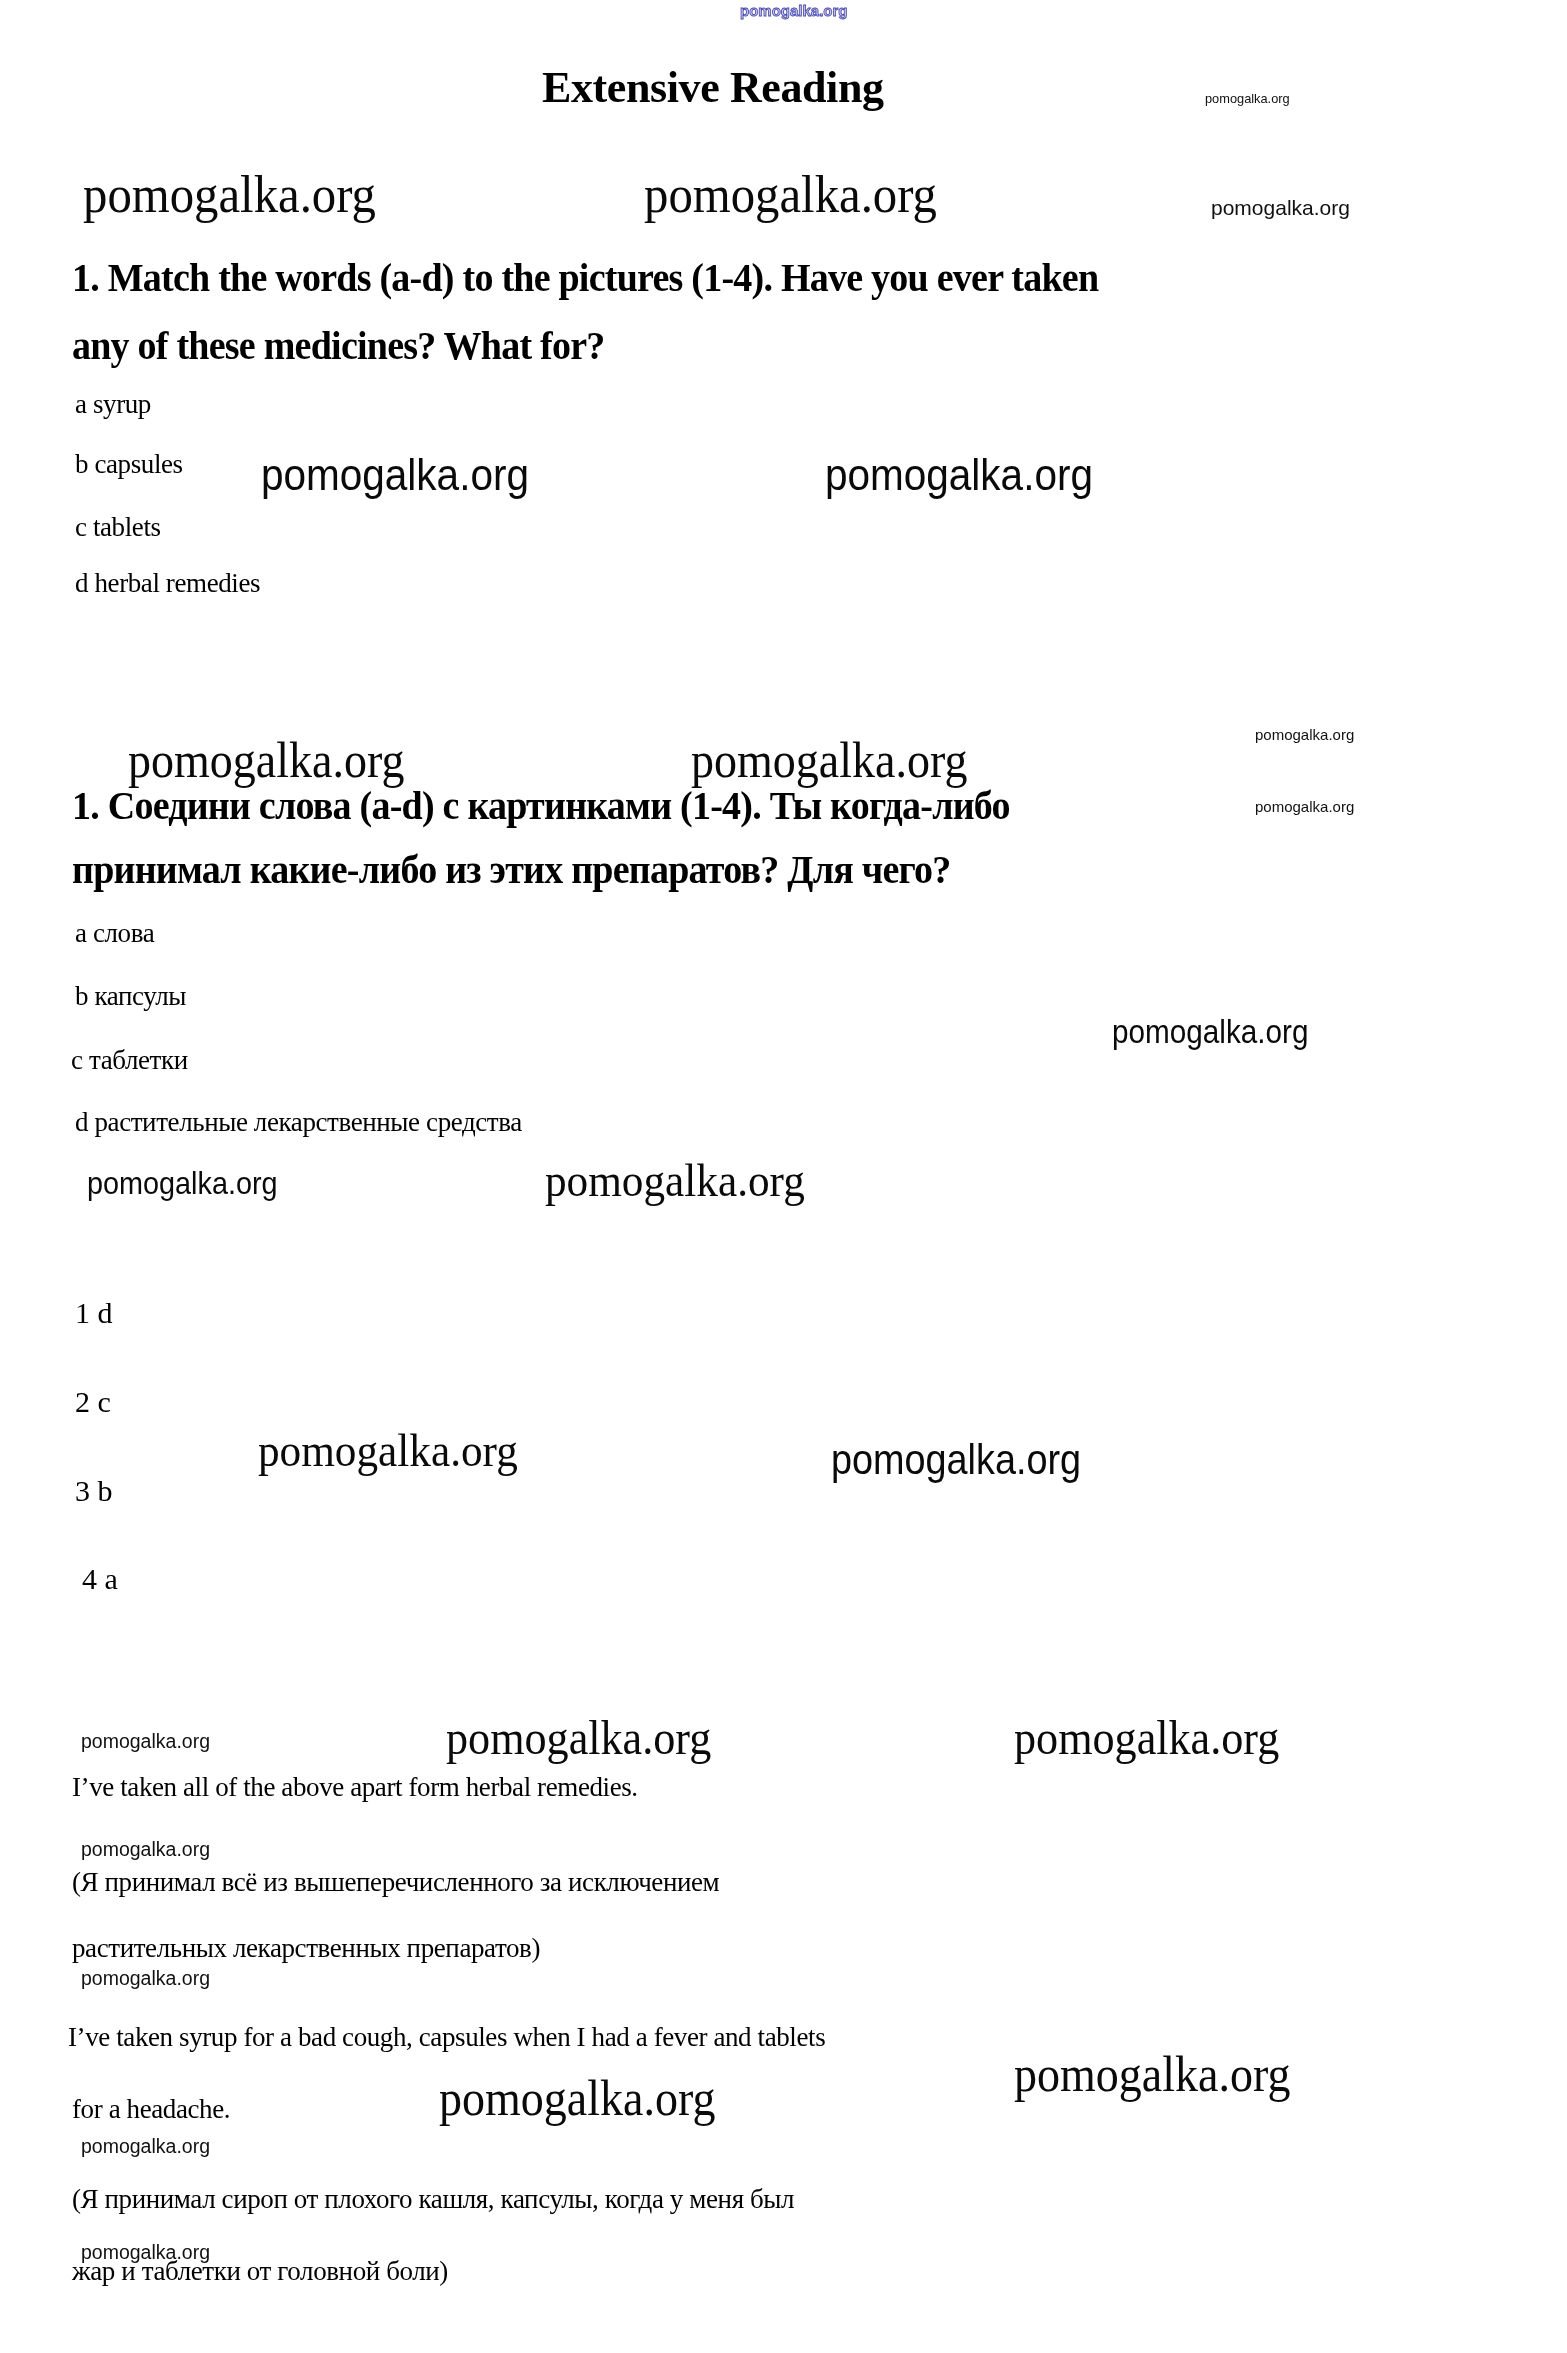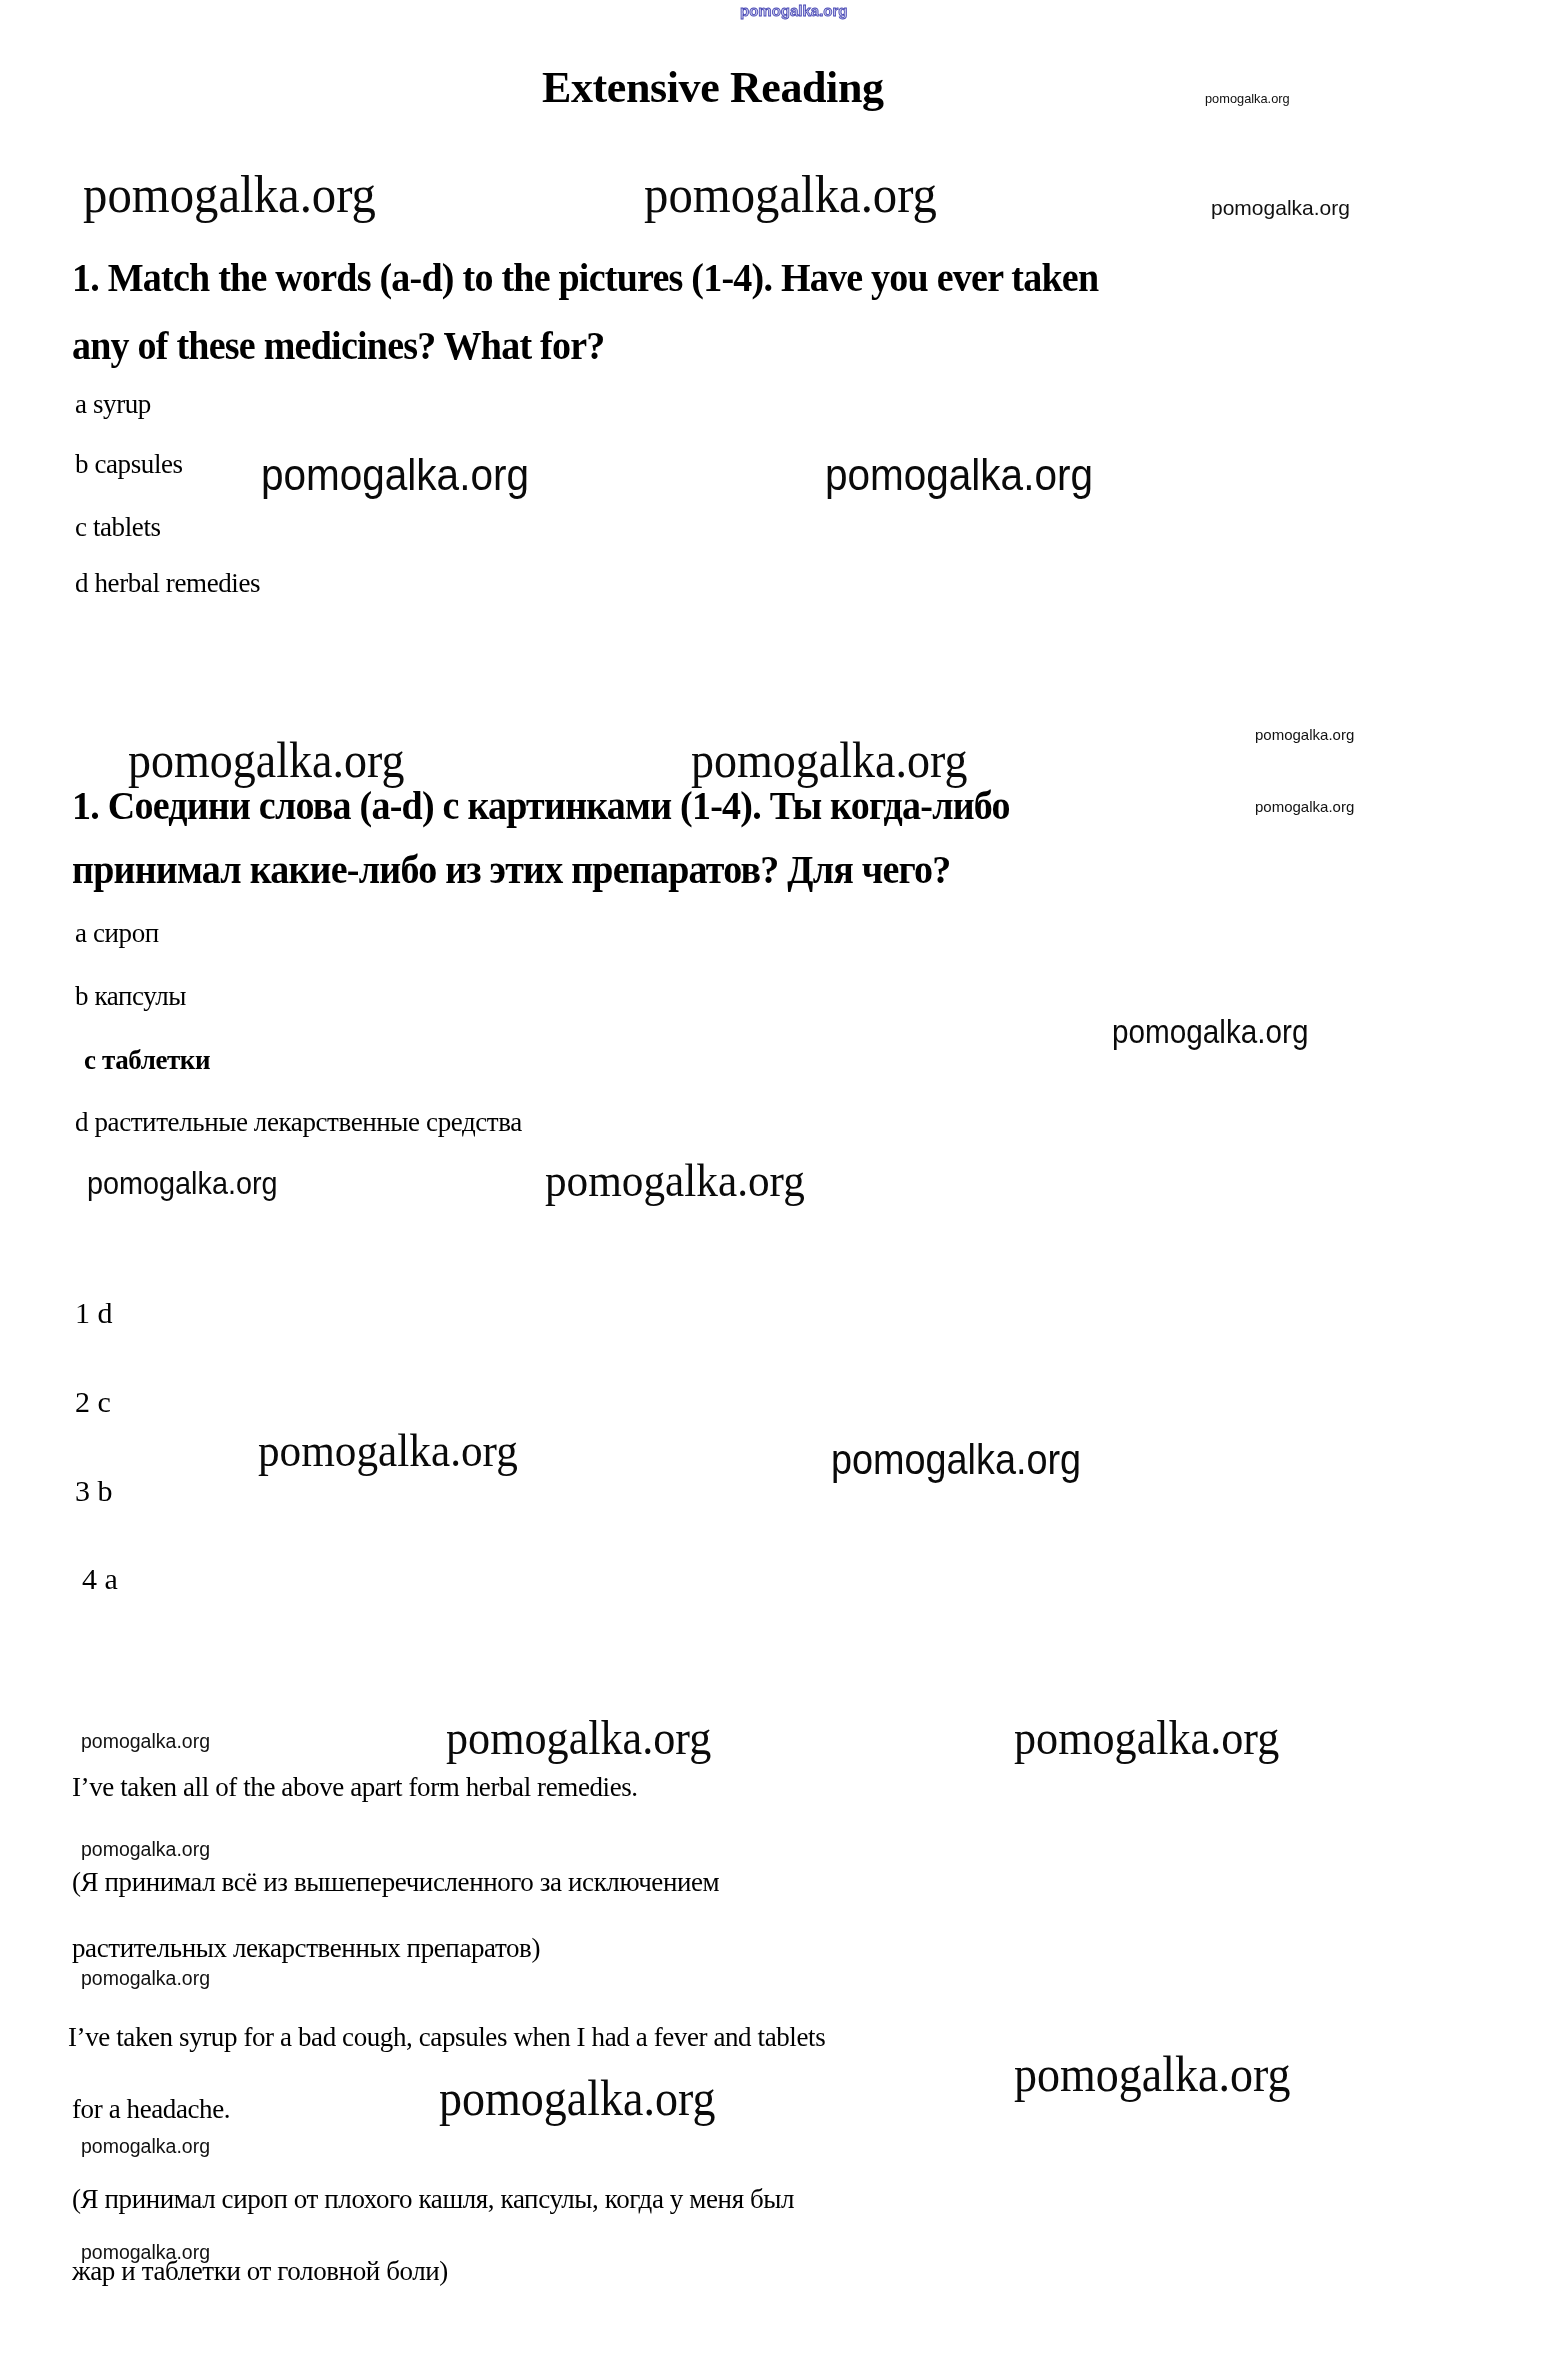--- a/index.html
+++ b/index.html
@@ -90,23 +90,23 @@
   <div class="line task-bold" style="left:72px; top:323px;">any of these medicines? What for?</div>
   <div class="line body-text" style="left:75px; top:389px;">a syrup</div>
   <div class="line body-text" style="left:75px; top:449px;">b capsules</div>
   <div class="line body-text" style="left:75px; top:512px;">c tablets</div>
   <div class="line body-text" style="left:75px; top:568px;">d herbal remedies</div>
 </div>
 
 <div>
   <div class="line task-bold" style="left:72px; top:783px;">1. Соедини слова (a-d) с картинками (1-4). Ты когда-либо</div>
   <div class="line task-bold" style="left:72px; top:847px;">принимал какие-либо из этих препаратов? Для чего?</div>
-  <div class="line body-text" style="left:75px; top:918px;">a сироп</div>
+  <div class="line body-text" style="left:75px; top:918px;">a слова</div>
   <div class="line body-text" style="left:75px; top:981px;">b капсулы</div>
-  <div class="line body-text" style="left:84px; top:1045px;font-weight:bold;">c таблетки</div>
+  <div class="line body-text" style="left:71px; top:1045px;">c таблетки</div>
   <div class="line body-text" style="left:75px; top:1107px;">d растительные лекарственные средства</div>
 </div>
 
 <div>
   <div class="line answer-pair" style="left:75px; top:1296px;">1 d</div>
   <div class="line answer-pair" style="left:75px; top:1385px;">2 c</div>
   <div class="line answer-pair" style="left:75px; top:1474px;">3 b</div>
   <div class="line answer-pair" style="left:75px; top:1562px;margin-left:7px;">4 a</div>
 </div>
 

